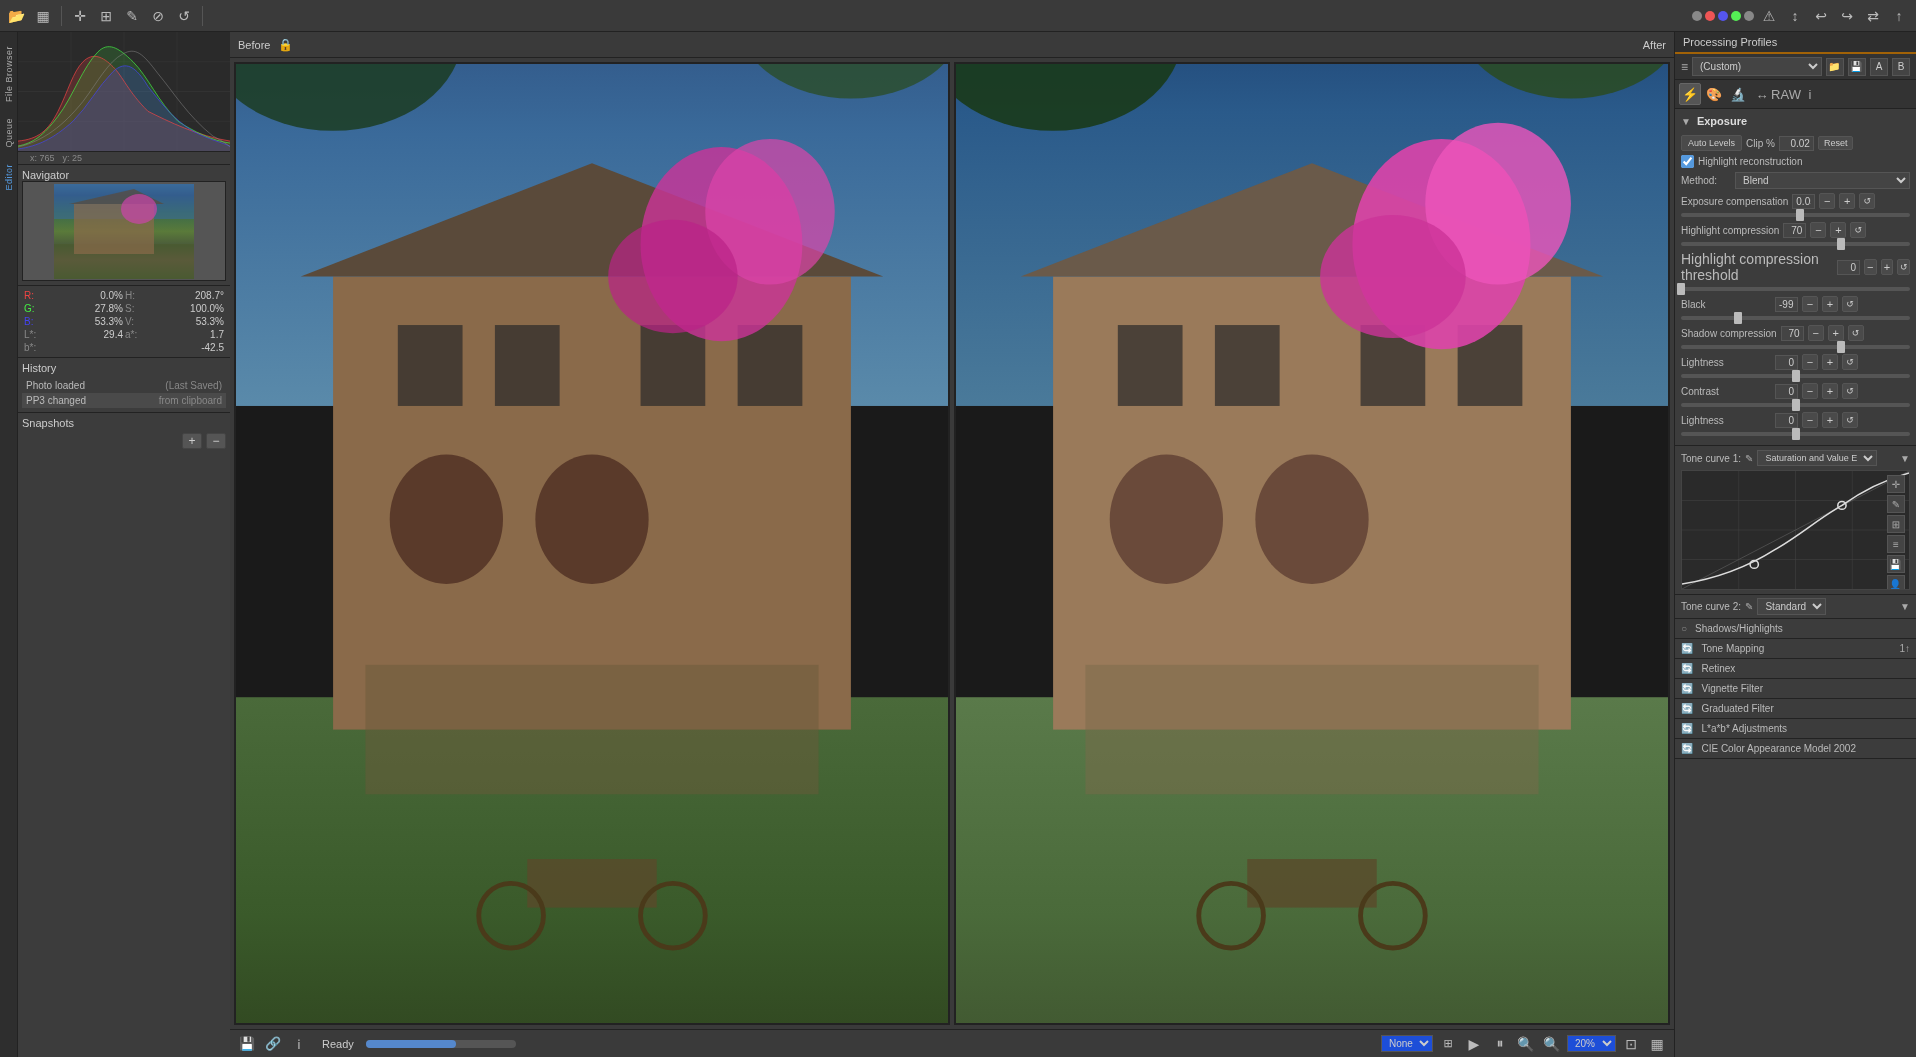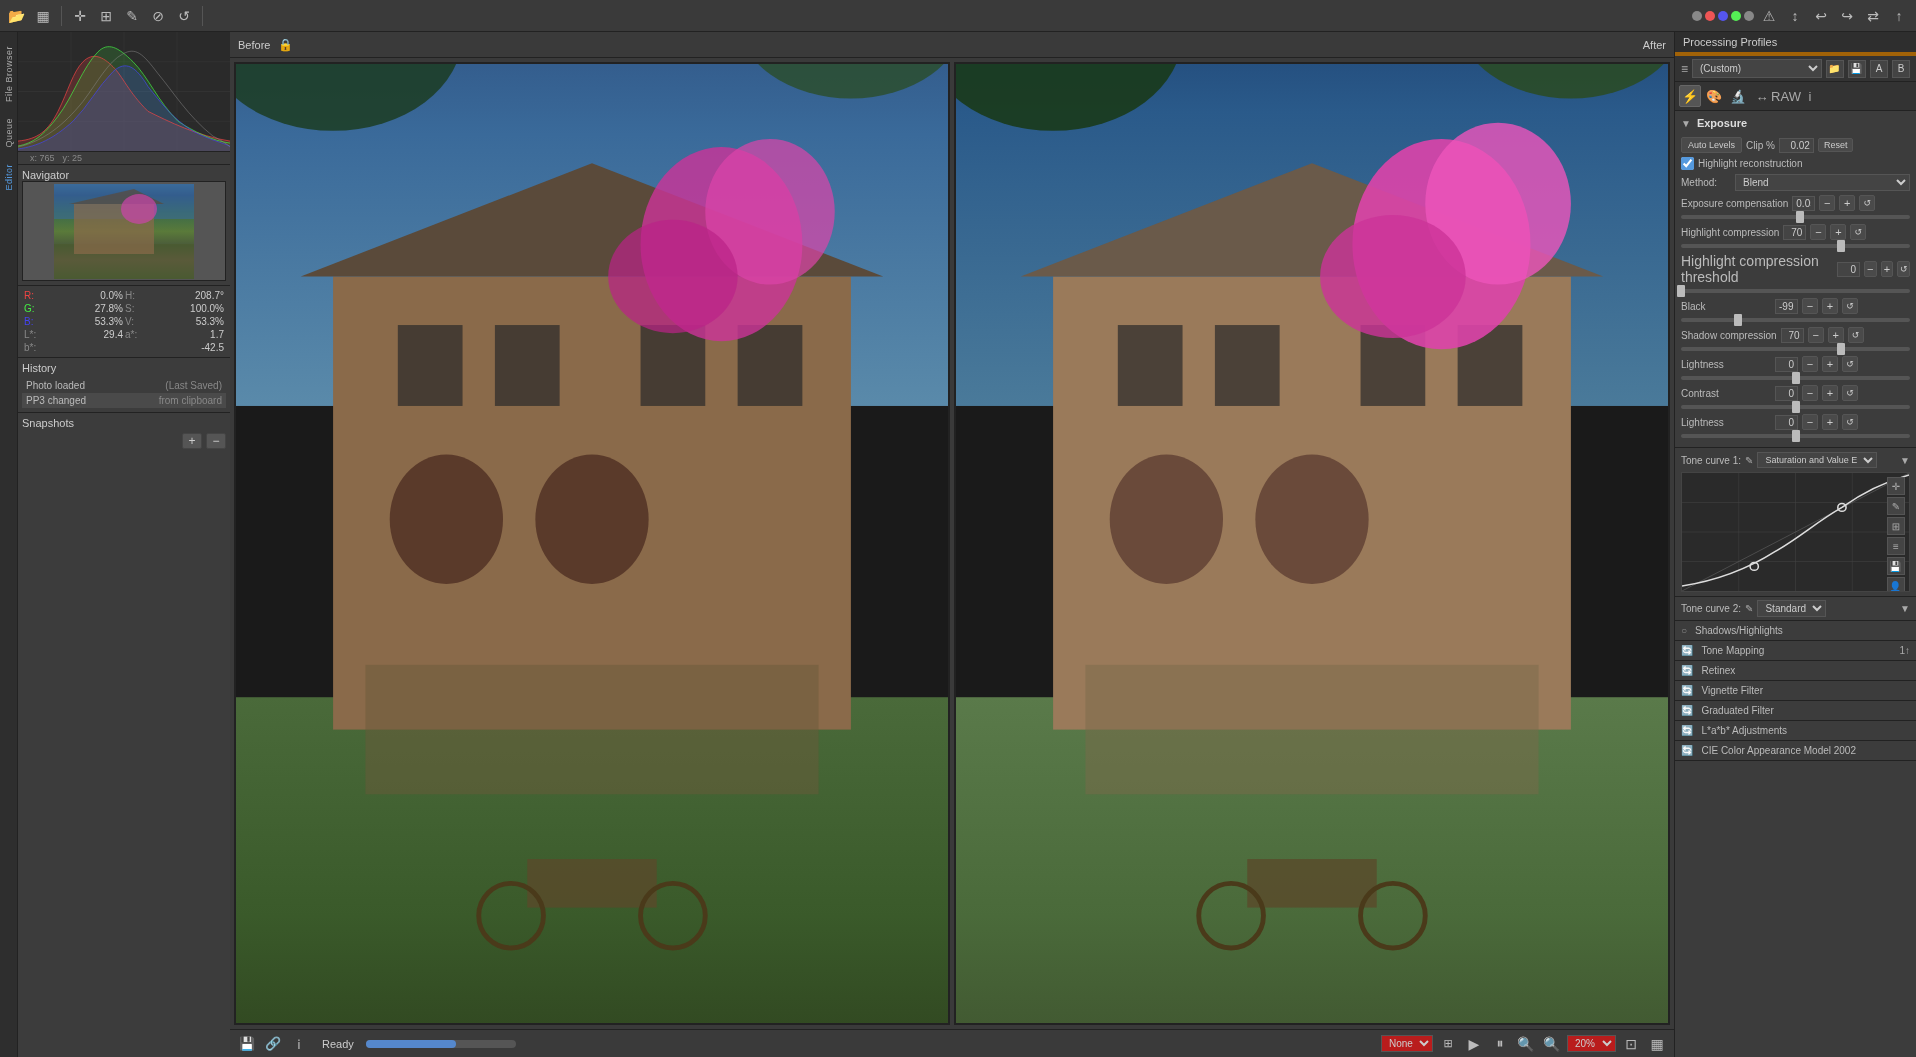--- a/index.html
+++ b/index.html
@@ -209,40 +209,40 @@
     .progress-bar-fill {
       height: 100%; border-radius: 4px;
       background: #5588cc;
       width: 60%;
     }
     .zoom-controls {
       margin-left: auto;
       display: flex; align-items: center; gap: 4px;
     }
     .zoom-select {
-      background: #b91c1c; border: 1px solid #555;
+      background: #1d4ed8; border: 1px solid #555;
       color: #ccc; font-size: 10px;
       padding: 1px 3px;
     }
 
     
     .right-panel {
       width: 242px;
       background: #3c3c3c;
       border-left: 1px solid #222;
       display: flex;
       flex-direction: column;
       overflow-y: auto;
       flex-shrink: 0;
     }
 
     .right-panel-header {
       padding: 4px 8px;
       background: #2e2e2e;
-      border-bottom: 4px solid #a16207;
+      border-bottom: 2px solid #a16207;
       font-size: 11px; color: #ccc;
     }
 
     .profile-row {
       display: flex; align-items: center; gap: 4px;
       padding: 3px 6px;
       background: #333;
       border-bottom: 1px solid #222;
     }
     .profile-select {

